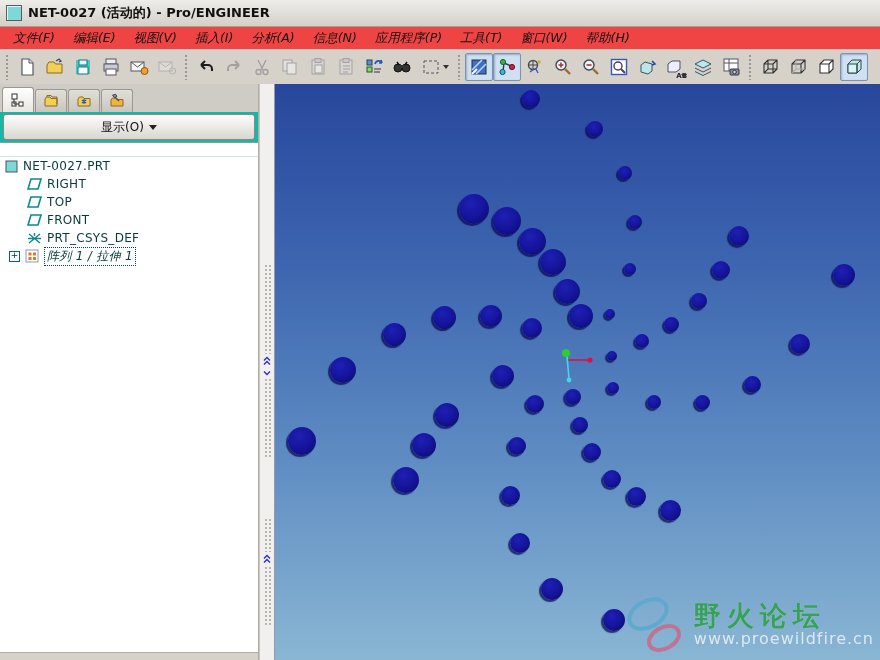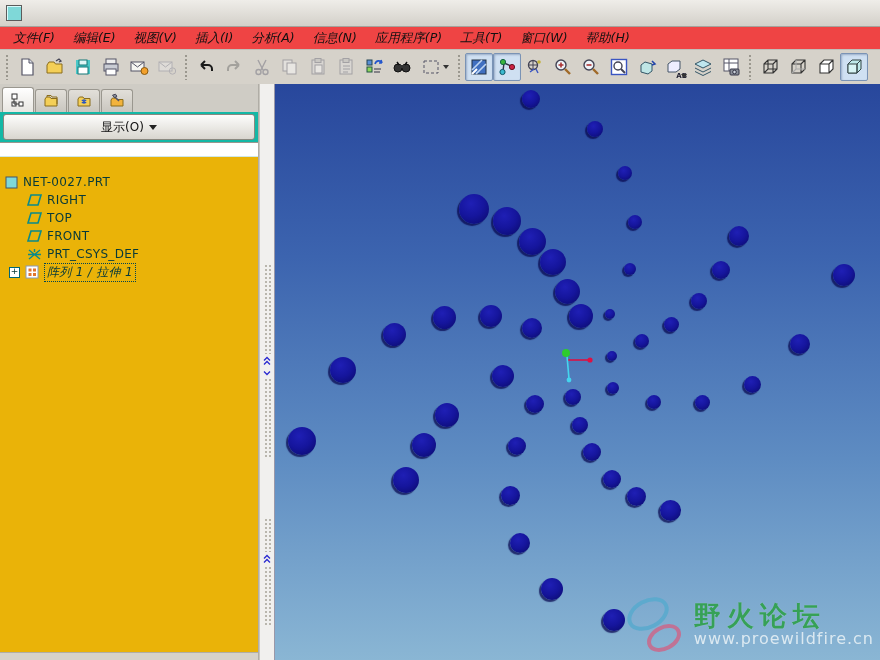--- a/index.html
+++ b/index.html
@@ -26,21 +26,21 @@
   .main{position:absolute;top:84px;bottom:0;left:0;right:0;display:flex;}
   .left-panel{width:258px;display:flex;flex-direction:column;background:#d6d2ca;border-right:1px solid #b0ada6;}
   .tabs{height:26px;display:flex;align-items:flex-end;gap:1px;padding:2px 2px 0 2px;background:#cfccc5;}
   .tab{width:30px;height:22px;display:flex;align-items:center;justify-content:center;border:1px solid #9a978f;border-bottom:none;border-radius:3px 3px 0 0;background:linear-gradient(#e2dfd9,#c9c6bf);}
   .tab.active{background:linear-gradient(#ffffff,#e8e6e1);height:24px;}
   .panel-buttons{height:26px;display:flex;gap:4px;padding:2px 3px;background:#14b8a6;}
   .pbtn{flex:1;display:flex;align-items:center;justify-content:center;gap:5px;font-size:12px;color:#111;
     border:1px solid #8a887f;border-radius:3px;background:linear-gradient(#fdfdfc,#d9d6cf);}
   .pbtn .caret{width:0;height:0;border-left:4px solid transparent;border-right:4px solid transparent;border-top:5px solid #222;}
   .tree-header{height:13px;background:#ffffff;border-top:1px solid #9a978f;border-bottom:1px solid #cfe8e8;}
-  .tree{flex:1;background:#eab308;overflow:hidden;padding:16px 0 0 0;position:relative;}
+  .tree{flex:1;background:#ffffff;overflow:hidden;padding:0 0 0 0;position:relative;}
   .tree-row{display:flex;align-items:center;height:18px;gap:5px;font-size:12px;color:#073a3a;white-space:nowrap;}
   .tree-label{letter-spacing:.3px;}
   .tree-row.selected .tree-label{border:1px dotted #045;padding:0 2px;font-style:italic;}
   .expand-box{width:9px;height:9px;background:#fff;border:1px solid #067;font-size:9px;line-height:7px;text-align:center;color:#033;}
   .panel-bottom{height:7px;background:#d6d2ca;border-top:1px solid #b0ada6;}
   
   .splitter{width:14px;background:#f1f0ee;border-left:1px solid #c9c6bf;border-right:1px solid #9a98a8;display:flex;flex-direction:column;align-items:center;}
   .sash{width:7px;flex:0 0 auto;background-image:radial-gradient(#b9b6ad 40%,transparent 41%);background-size:4px 4px;}
   .chev{margin:2px 0;}
   
@@ -56,20 +56,21 @@
   .wm-title{font-size:27px;font-weight:bold;color:rgba(47,158,79,.95);letter-spacing:6px;text-shadow:0 0 1px rgba(255,255,255,.4);}
   .wm-url{font-size:16px;color:rgba(228,238,244,.9);letter-spacing:1px;}
 </style>
 </head>
 <body>
 
 <div class="window">
 
   <div class="titlebar">
     <div class="app-icon"></div>
+    <div class="title-text">NET-0027 (活动的) - Pro/ENGINEER</div>
   </div>
 
   <div class="menubar">
     <span class="menu-item">文件(F)</span>
     <span class="menu-item">编辑(E)</span>
     <span class="menu-item">视图(V)</span>
     <span class="menu-item">插入(I)</span>
     <span class="menu-item">分析(A)</span>
     <span class="menu-item">信息(N)</span>
     <span class="menu-item">应用程序(P)</span>

